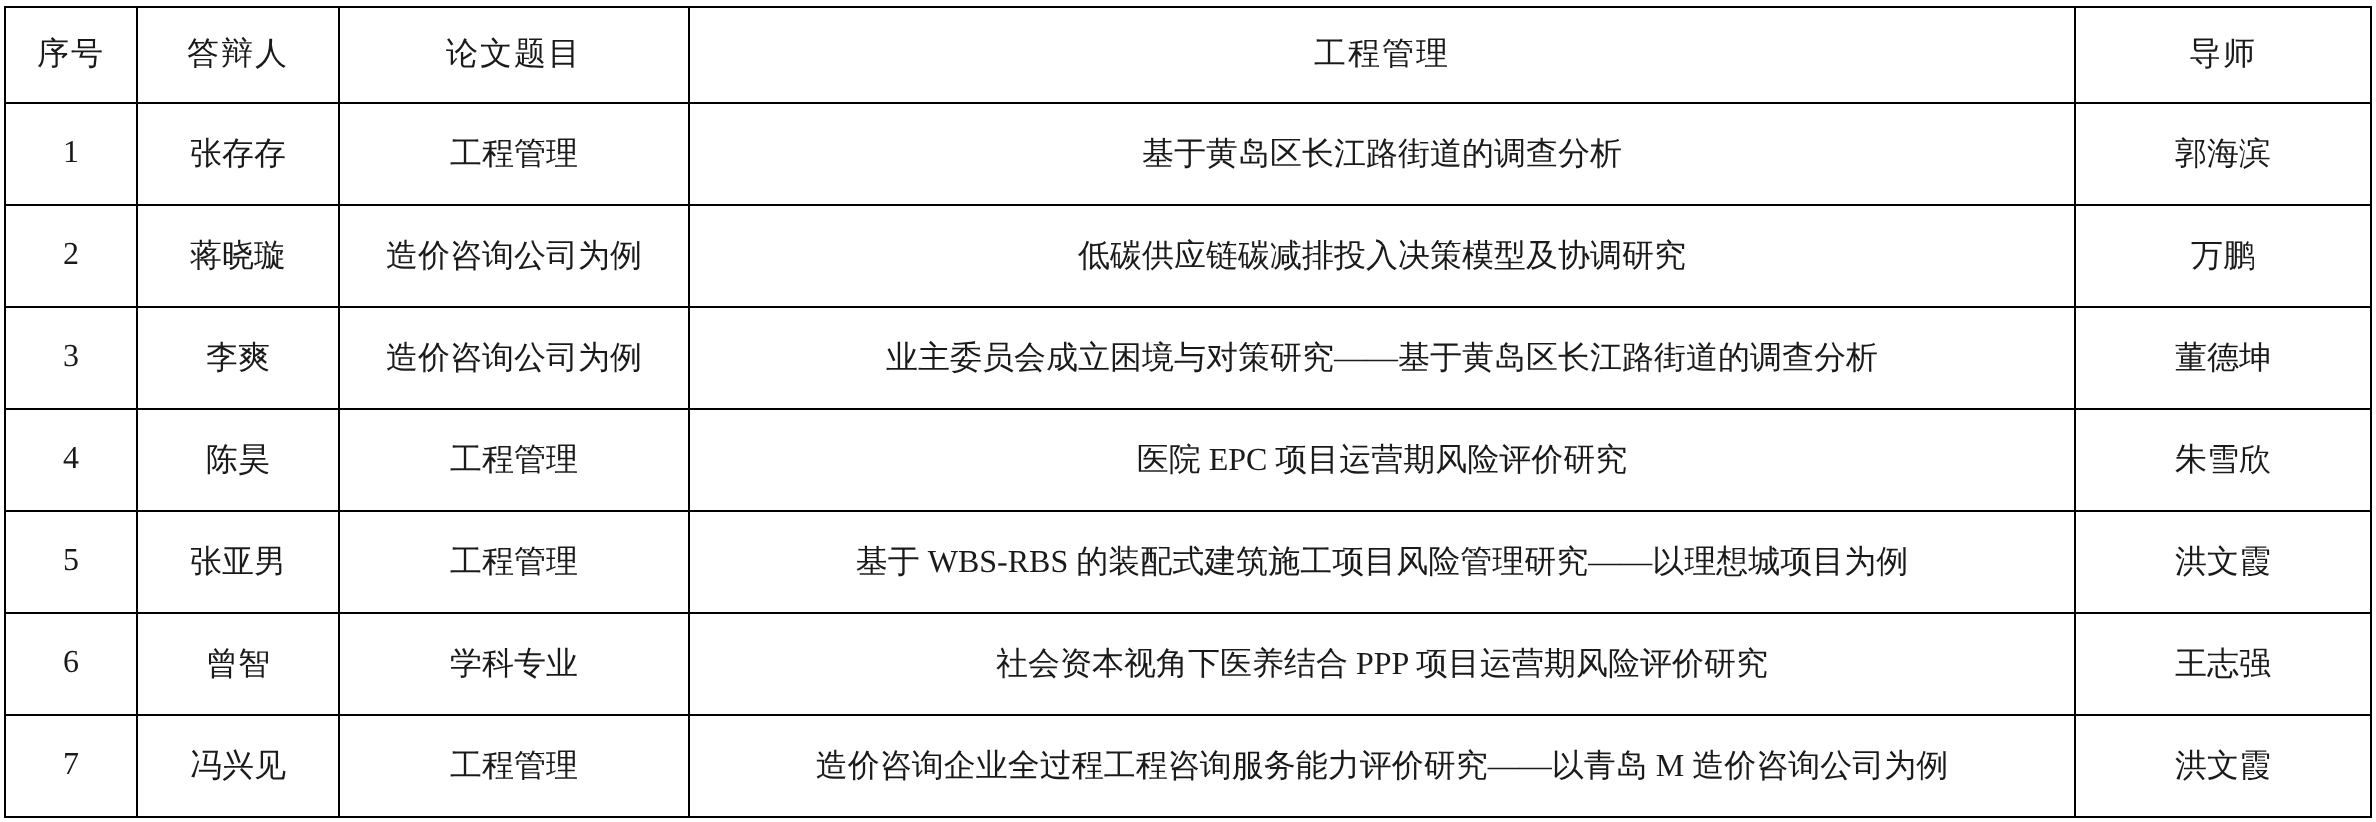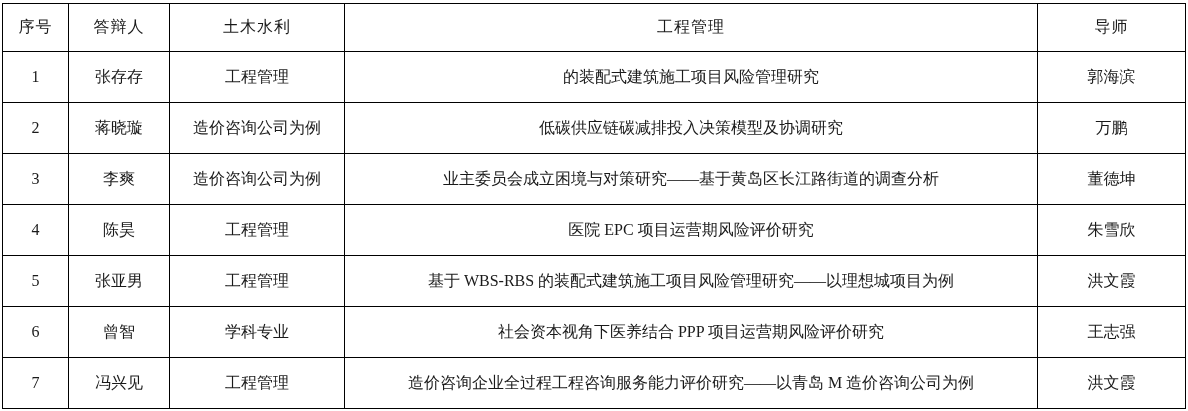--- a/index.html
+++ b/index.html
@@ -47,31 +47,31 @@
     <col class="col-no">
     <col class="col-name">
     <col class="col-major">
     <col class="col-title">
     <col class="col-adv">
   </colgroup>
   <thead>
     <tr>
       <th>序号</th>
       <th>答辩人</th>
-      <th>土木水利</th>
+      <th>论文题目</th>
       <th>工程管理</th>
       <th>导师</th>
     </tr>
   </thead>
   <tbody>
     <tr>
       <td>1</td>
       <td>张存存</td>
       <td>工程管理</td>
-      <td>的装配式建筑施工项目风险管理研究</td>
+      <td>基于黄岛区长江路街道的调查分析</td>
       <td>郭海滨</td>
     </tr>
     <tr>
       <td>2</td>
       <td>蒋晓璇</td>
       <td>造价咨询公司为例</td>
       <td>低碳供应链碳减排投入决策模型及协调研究</td>
       <td>万鹏</td>
     </tr>
     <tr>

